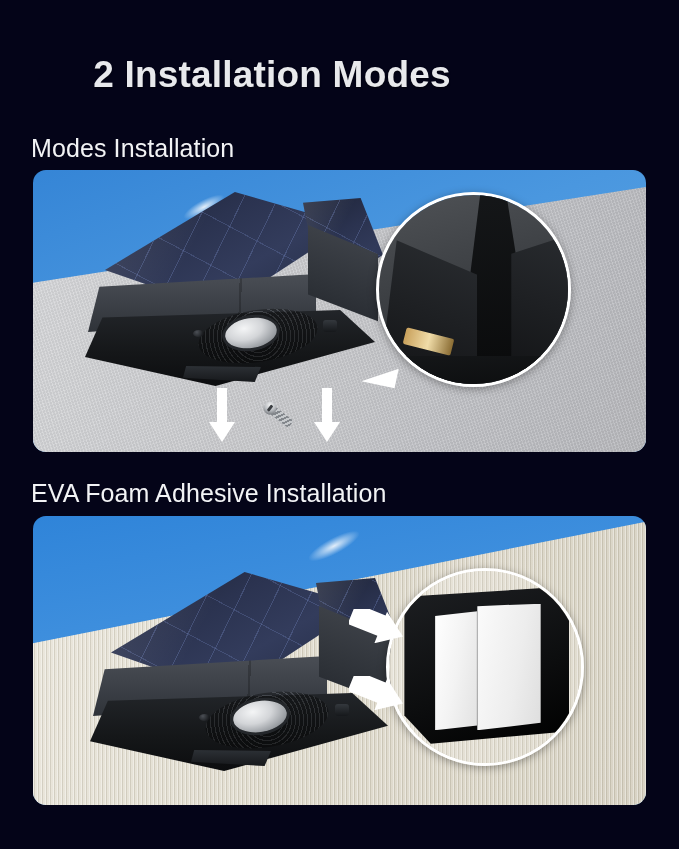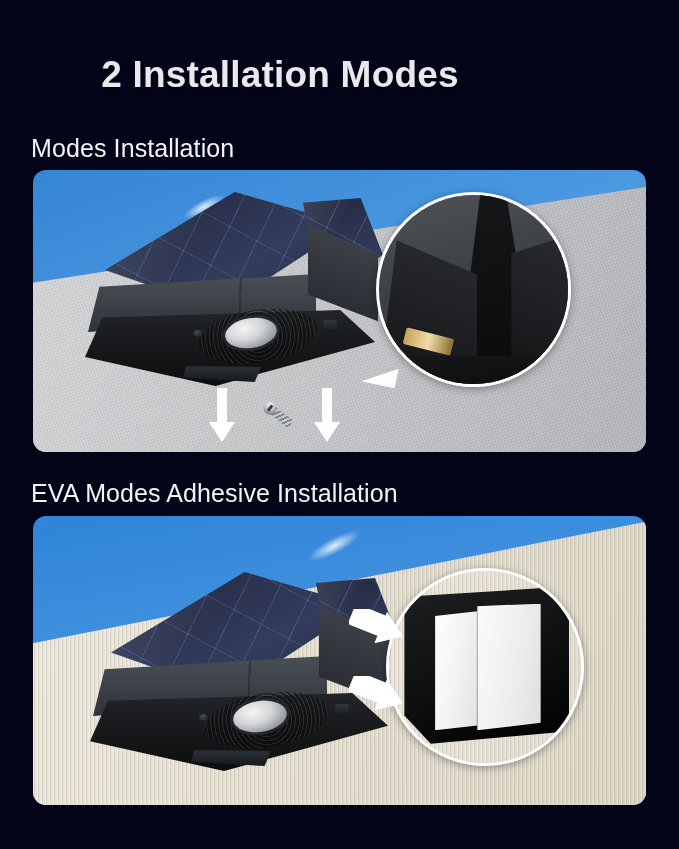--- a/index.html
+++ b/index.html
@@ -7,21 +7,21 @@
   body {
     background:#040418;
     font-family:"Liberation Sans", sans-serif;
     position:relative;
     overflow:hidden;
   }
 
   
   .title {
     position:absolute;
-    top:54px; left:8px; width:544px;
+    top:54px; left:0; width:544px;
     text-align:center;
     color:#e8e9ec;
     font-size:37px;
     font-weight:bold;
     letter-spacing:0.2px;
     text-shadow:0 1px 2px rgba(0,0,0,0.6);
   }
 
   
   .section-heading {
@@ -313,21 +313,21 @@
 
     <div class="screw" style="left:228px; top:237px; width:34px; height:16px;">
       <div class="screw-shaft" style="left:9px; top:3px; width:24px; height:9px;"></div>
       <div class="screw-head" style="left:0; top:1px;"></div>
       <div class="screw-slot" style="left:5px; top:4px; width:3px; height:7px;"></div>
     </div>
 
   </div>
 </div>
 
-<div class="section-heading" id="heading-2">EVA Modes Adhesive Installation</div>
+<div class="section-heading" id="heading-2">EVA Foam Adhesive Installation</div>
 
 <div class="panel" id="panel-eva">
   <div class="scene">
 
     <div class="sky-blue2"></div>
     <div class="cloud-wisp" style="left:272px; top:22px; width:58px; height:16px;"></div>
     <div class="wall-cream"></div>
 
     <div class="device">
       <div class="solar-panel" style="left:78px; top:56px; width:252px; height:122px;

